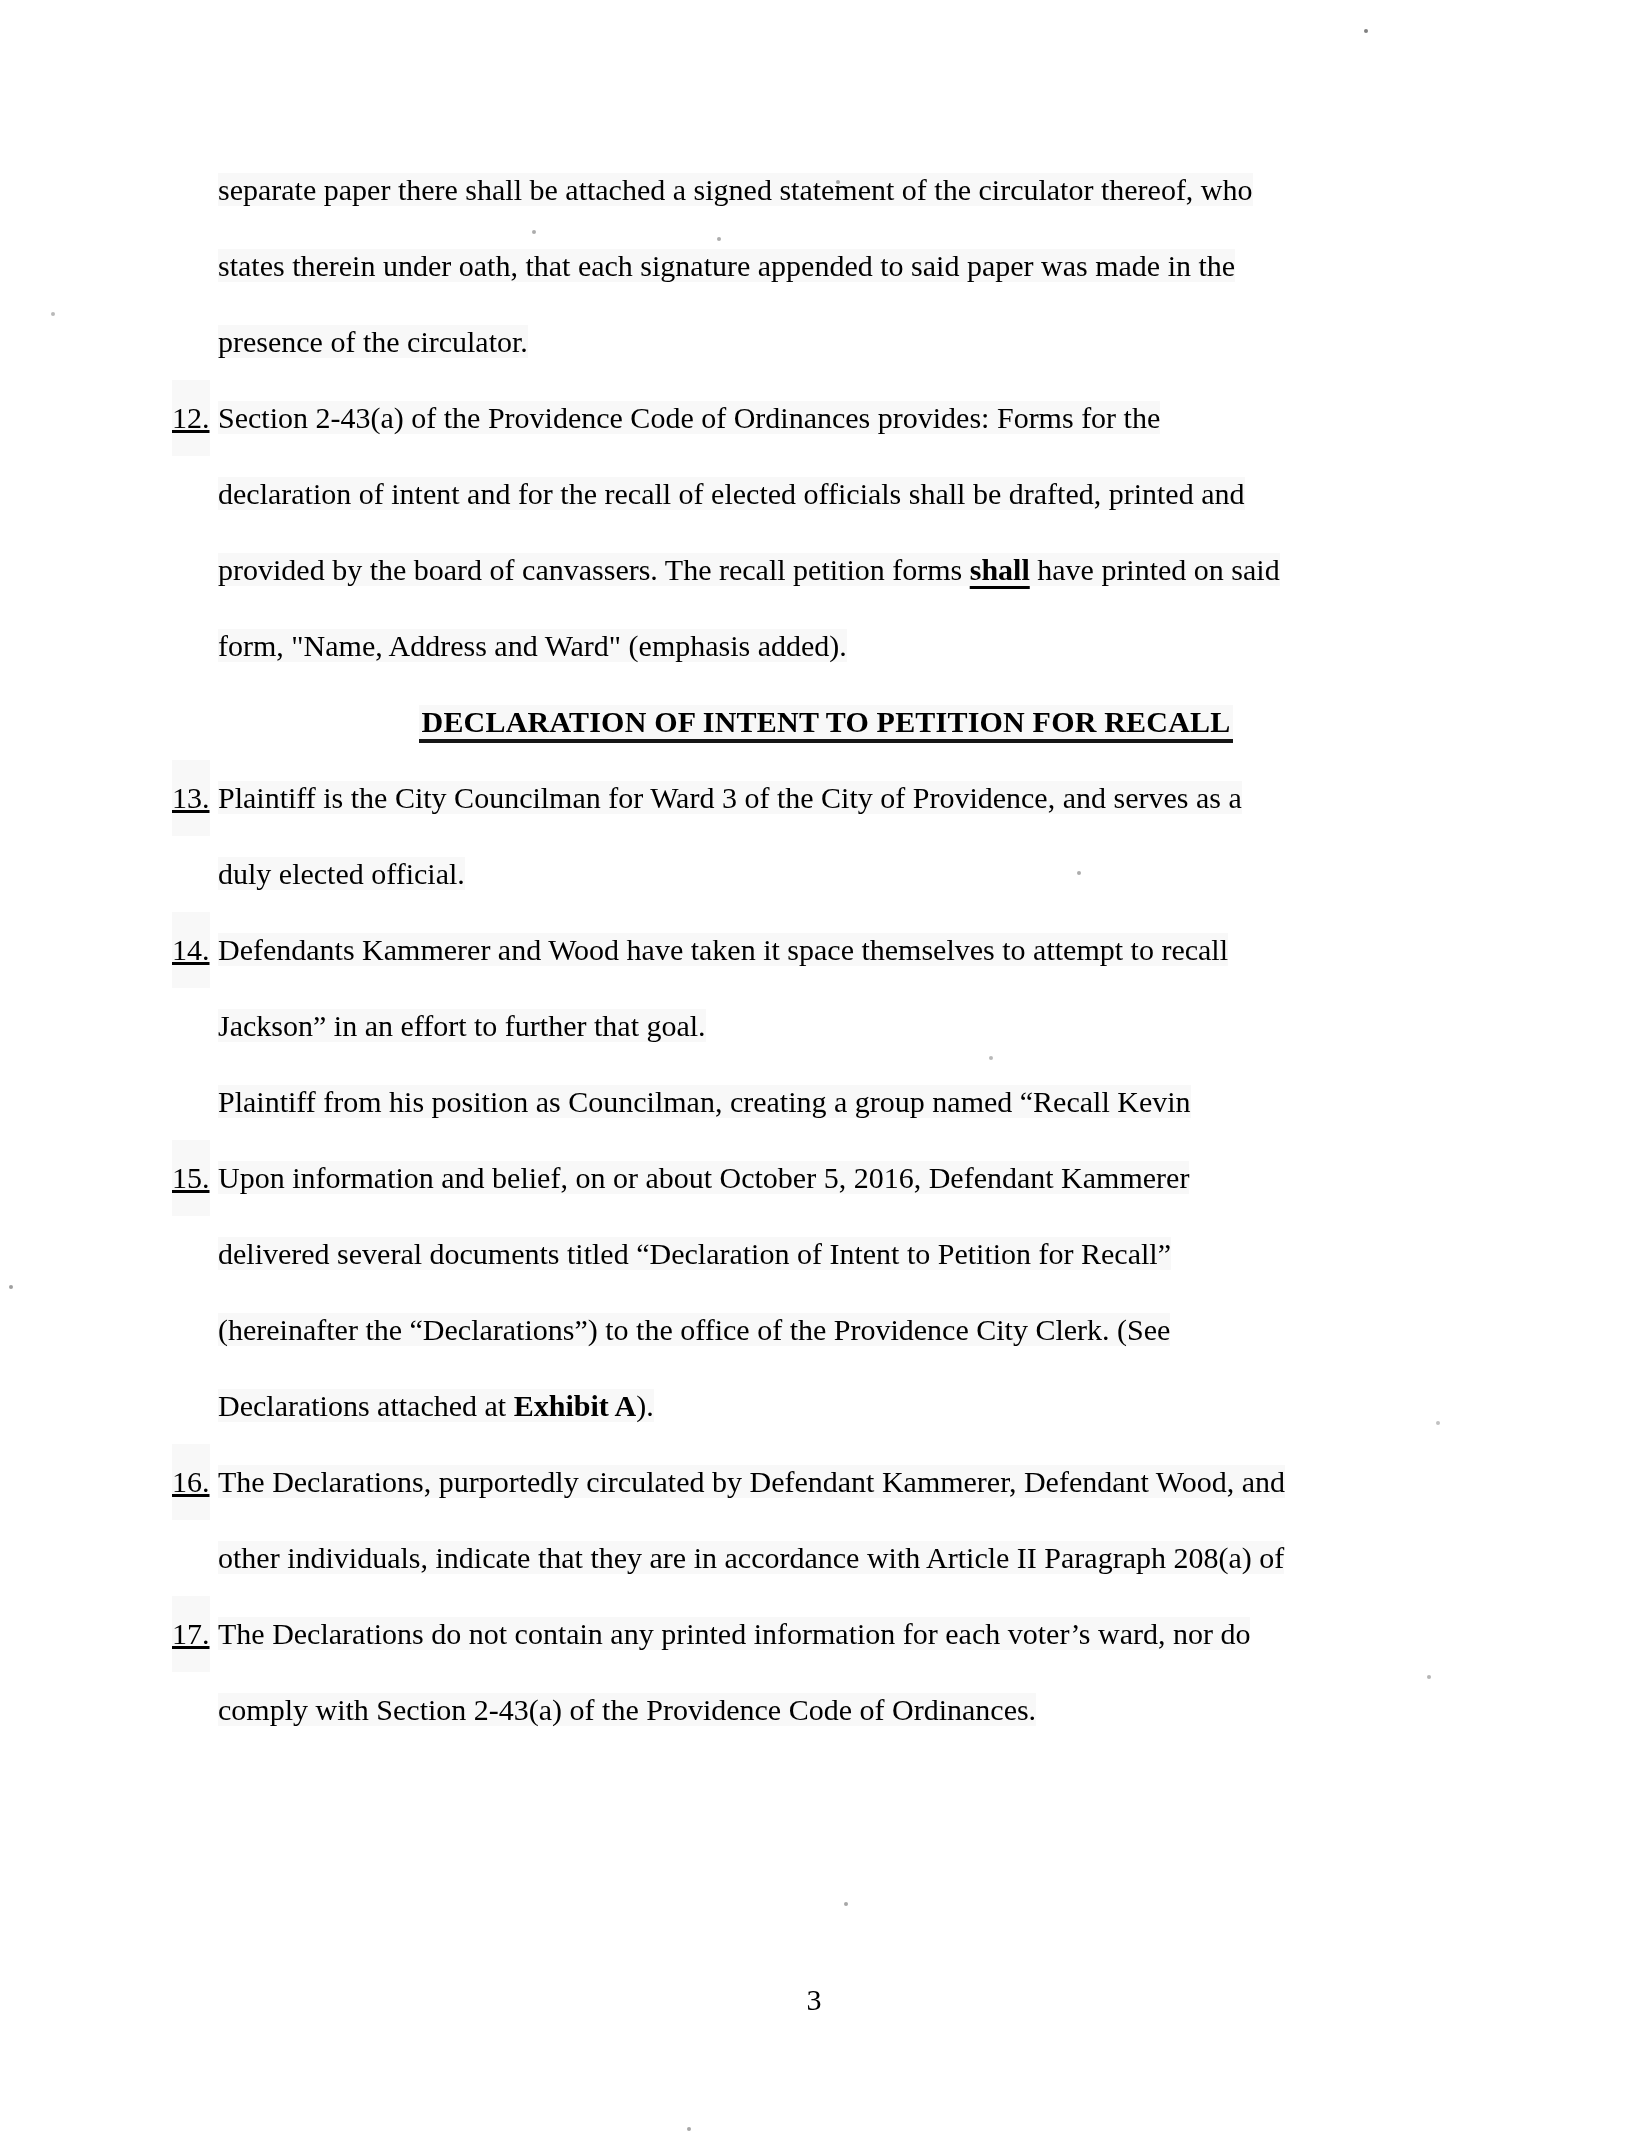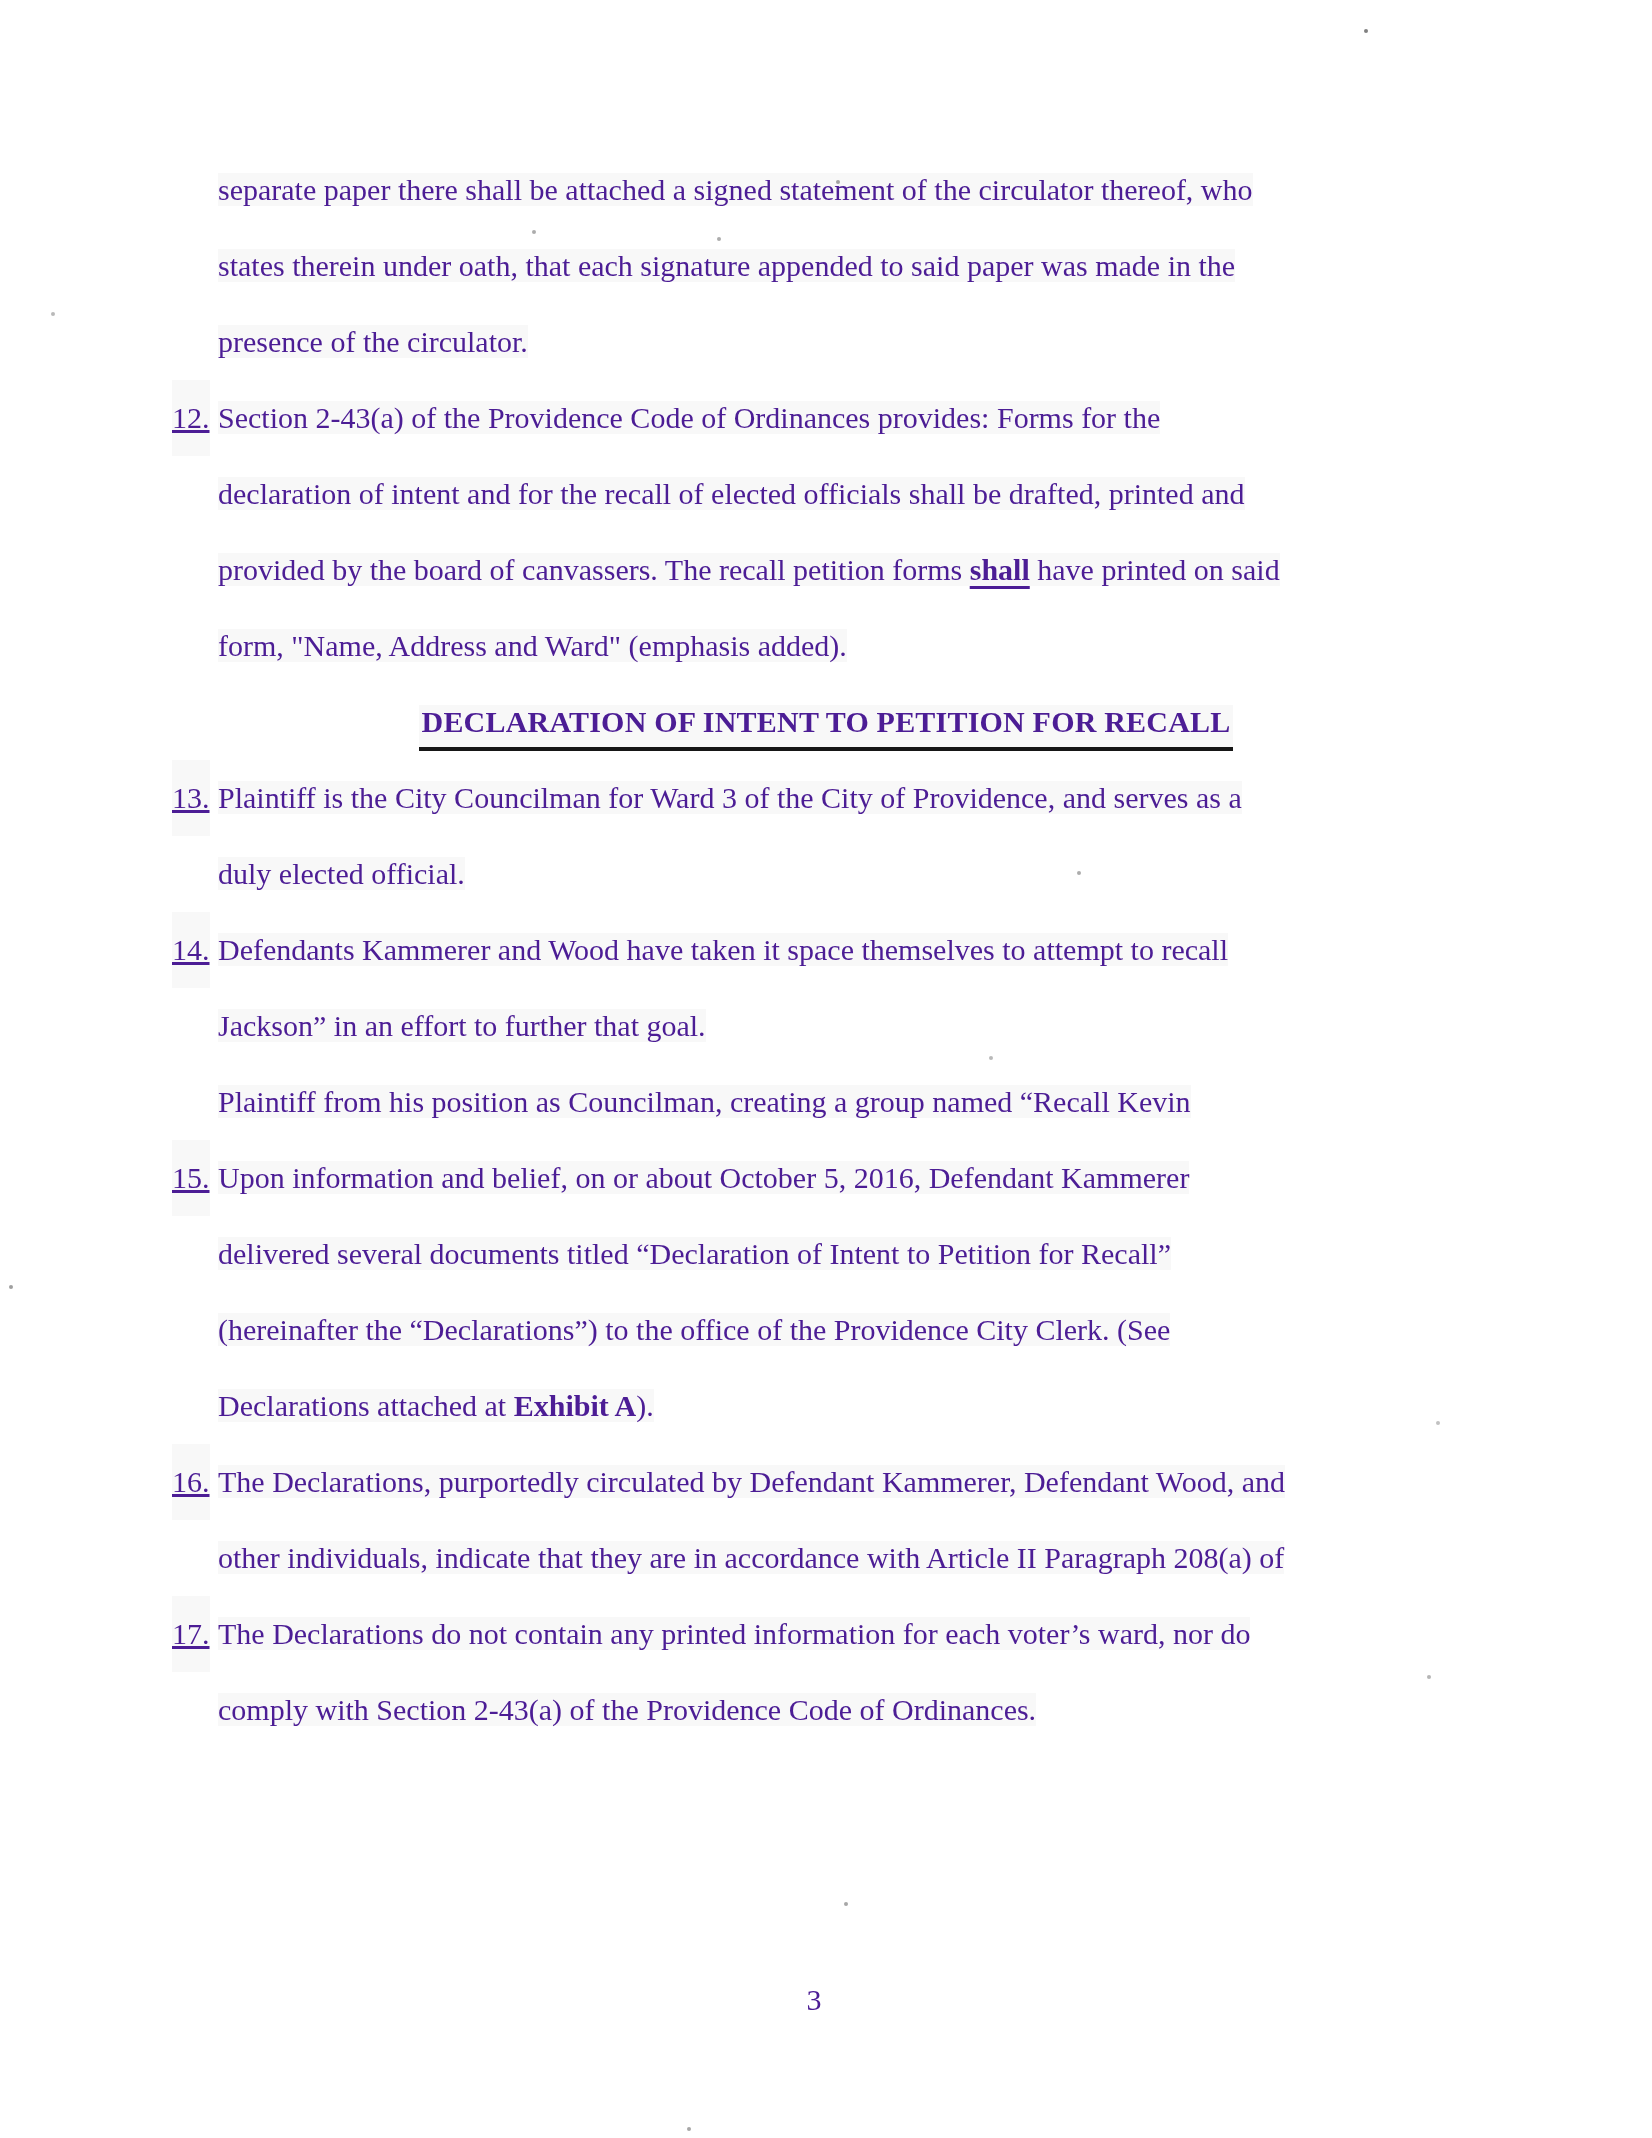--- a/index.html
+++ b/index.html
@@ -2,39 +2,39 @@
 <html><head>
 <meta charset="utf-8">
 <style>
   html,body { margin:0; padding:0; background:#e8e8e8; }
   .page {
     position:relative;
     width:1652px; height:2138px;
     background:#ffffff;
     overflow:hidden;
     font-family:"Liberation Serif","DejaVu Serif",serif;
-    color:#4c1d95;
+    color:#000000;
   }
   .content { position:absolute; top:152px; left:0; right:0; }
   .line {
     position:relative;
     height:76px; line-height:76px;
     font-size:30px;
     padding-left:218px;
     white-space:nowrap;
   }
   .line-text { background:rgba(0,0,0,0.028); }
   .num { position:absolute; left:172px; background:rgba(0,0,0,0.028);text-decoration:underline; }
   .heading-line { padding-left:0; text-align:center; }
   .heading-text {
     font-weight:bold;
     font-size:30px;
     letter-spacing:0.2px;
     border-bottom:4px solid #161616;
-    padding:0 3px 9px 3px;
+    padding:0 3px 1px 3px;
     background:rgba(0,0,0,0.028);
     text-align:right;
   }
   .b { font-weight:bold; }
   .u { text-decoration:underline; text-decoration-thickness:3px; text-underline-offset:6px; }
   .page-num {
     position:absolute; top:1962px; left:0; width:1652px;
     text-align:center; font-size:30px; line-height:76px;
     transform:translateX(-12px);
   }

